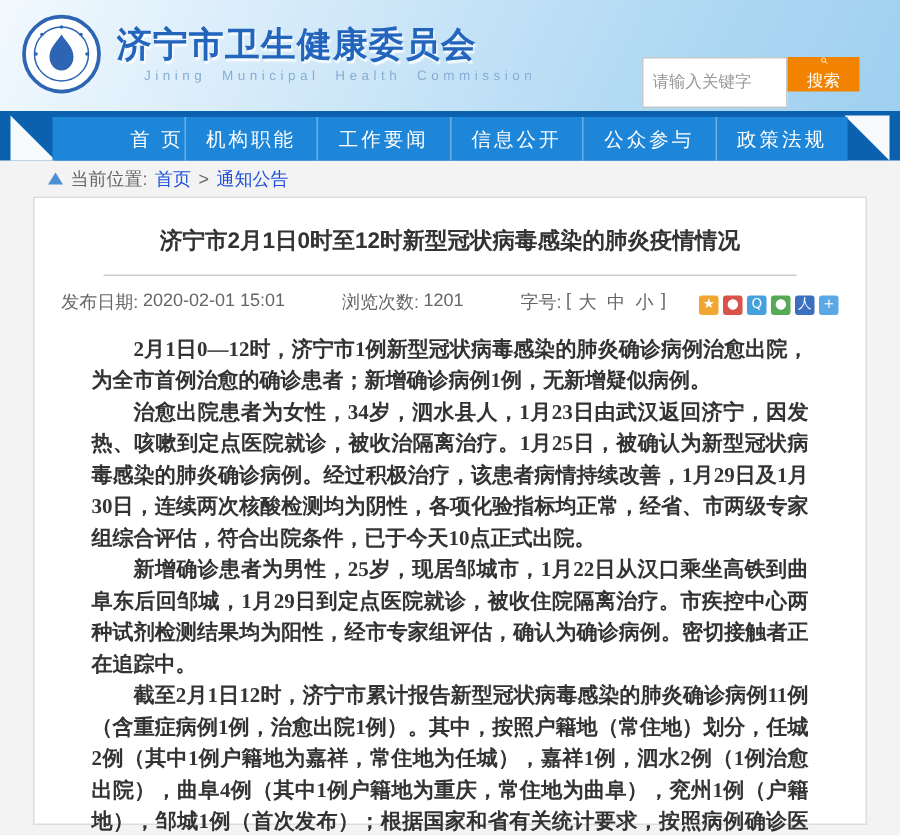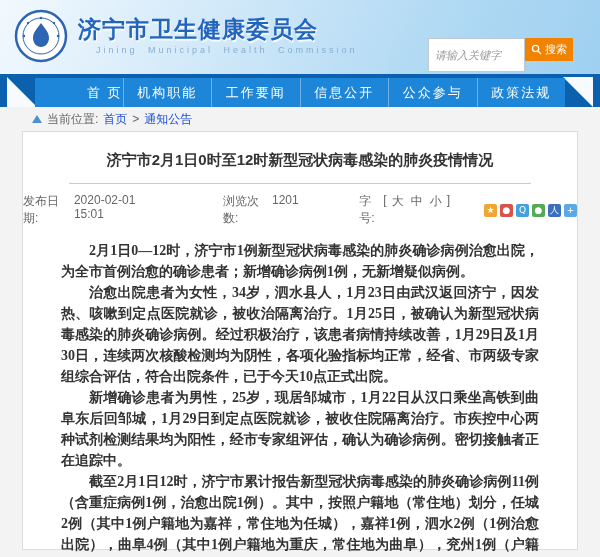--- a/index.html
+++ b/index.html
@@ -10,24 +10,24 @@
   
   .header { position:absolute; left:0; top:0; width:600px; height:74px;
     background:linear-gradient(115deg,#f2f9fe 0%,#d2e9f9 35%,#aed8f3 75%,#9fd0f0 100%); }
   .logo { position:absolute; left:14px; top:9px; width:54px; height:54px; }
   .site-title { position:absolute; left:78px; top:14px; font-size:23px; font-weight:bold;
     letter-spacing:1px; text-shadow:1px 2px 1px rgba(255,255,255,.85); }
   .site-subtitle { position:absolute; left:64px; top:45px; font-size:9px; color:#87aed2;
     letter-spacing:3px; word-spacing:5px;margin-left:32px; }
   .search-box { position:absolute; left:428px; top:38px; display:flex; }
   .search-input { width:97px; height:23px; border:1px solid #c2c9ce; background:#fff;
-    font-size:11px; padding:16px 6px; color:#333; outline:none;font-style:italic; }
+    font-size:11px; padding:16px 6px; color:#333; outline:none; }
   .search-input::placeholder { color:#999; }
   .search-btn { width:48px; height:23px; border:none; color:#fff; font-size:11px;
-    display:flex; align-items:center; justify-content:center; gap:3px; cursor:pointer; }
+    display:flex; align-items:center; justify-content:center; gap:3px; cursor:pointer;flex-direction:column; }
 
   
   .nav-strip { position:absolute; left:0; top:74px; width:600px; height:33px; }
   .fold-left { position:absolute; left:7px; top:3px; width:30px; height:30px;
     background:linear-gradient(to right top,#f7fbfe 49%,transparent 51%); }
   .fold-right { position:absolute; right:7px; top:3px; width:30px; height:30px;
     background:linear-gradient(to left bottom,#f7fbfe 49%,transparent 51%); }
   .nav-inner { position:absolute; left:35px; right:35px; top:4px; bottom:0; display:flex; }
   .nav-item { flex:1; text-align:center; line-height:29px; color:#fff; font-size:13px;
     letter-spacing:2px; border-left:1px solid rgba(255,255,255,.35); cursor:pointer; text-decoration:none; }
@@ -38,22 +38,22 @@
     display:flex; align-items:center; padding-left:32px; font-size:12px; color:#666; gap:5px; }
   .crumb-icon { width:0; height:0; border-left:5px solid transparent; border-right:5px solid transparent;
     border-bottom:8px solid #4a90d2; display:inline-block; }
   .crumb-link { color:#1d4ed8; text-decoration:none; cursor:pointer; }
 
   
   .card { position:absolute; left:22px; top:131px; width:556px; height:419px;
     background:#fff; border:1px solid #dcdcdc; }
   .article-title { margin-top:19px; text-align:center; font-size:15px; font-weight:bold; color:#333; }
   .title-divider { margin:13px 46px 0 46px; border-bottom:1px solid #ccc; }
-  .meta-row { margin-top:9px; display:flex; justify-content:center; align-items:center;
-    font-size:12px; color:#666; gap:20px; }
+  .meta-row { margin-top:9px; display:flex; justify-content:center; align-items:flex-end;
+    font-size:12px; color:#666; gap:8px; }
   .meta-group { display:flex; gap:3px; }
   .meta-gap { width:22px; }
   .size-link { cursor:pointer; margin:0 2px; }
   .share-icons { display:flex; gap:3px; margin-left:14px; }
   .share-icon { width:13px; height:13px; border-radius:2px; color:#fff; font-size:9px;
     line-height:13px; text-align:center; cursor:pointer; overflow:hidden;
     font-family:"DejaVu Sans",sans-serif; }
 
   .article-body { padding:13px 38px 0 38px; }
   .article-body p { font-family:"Liberation Serif","DejaVu Serif",serif; font-weight:bold;

